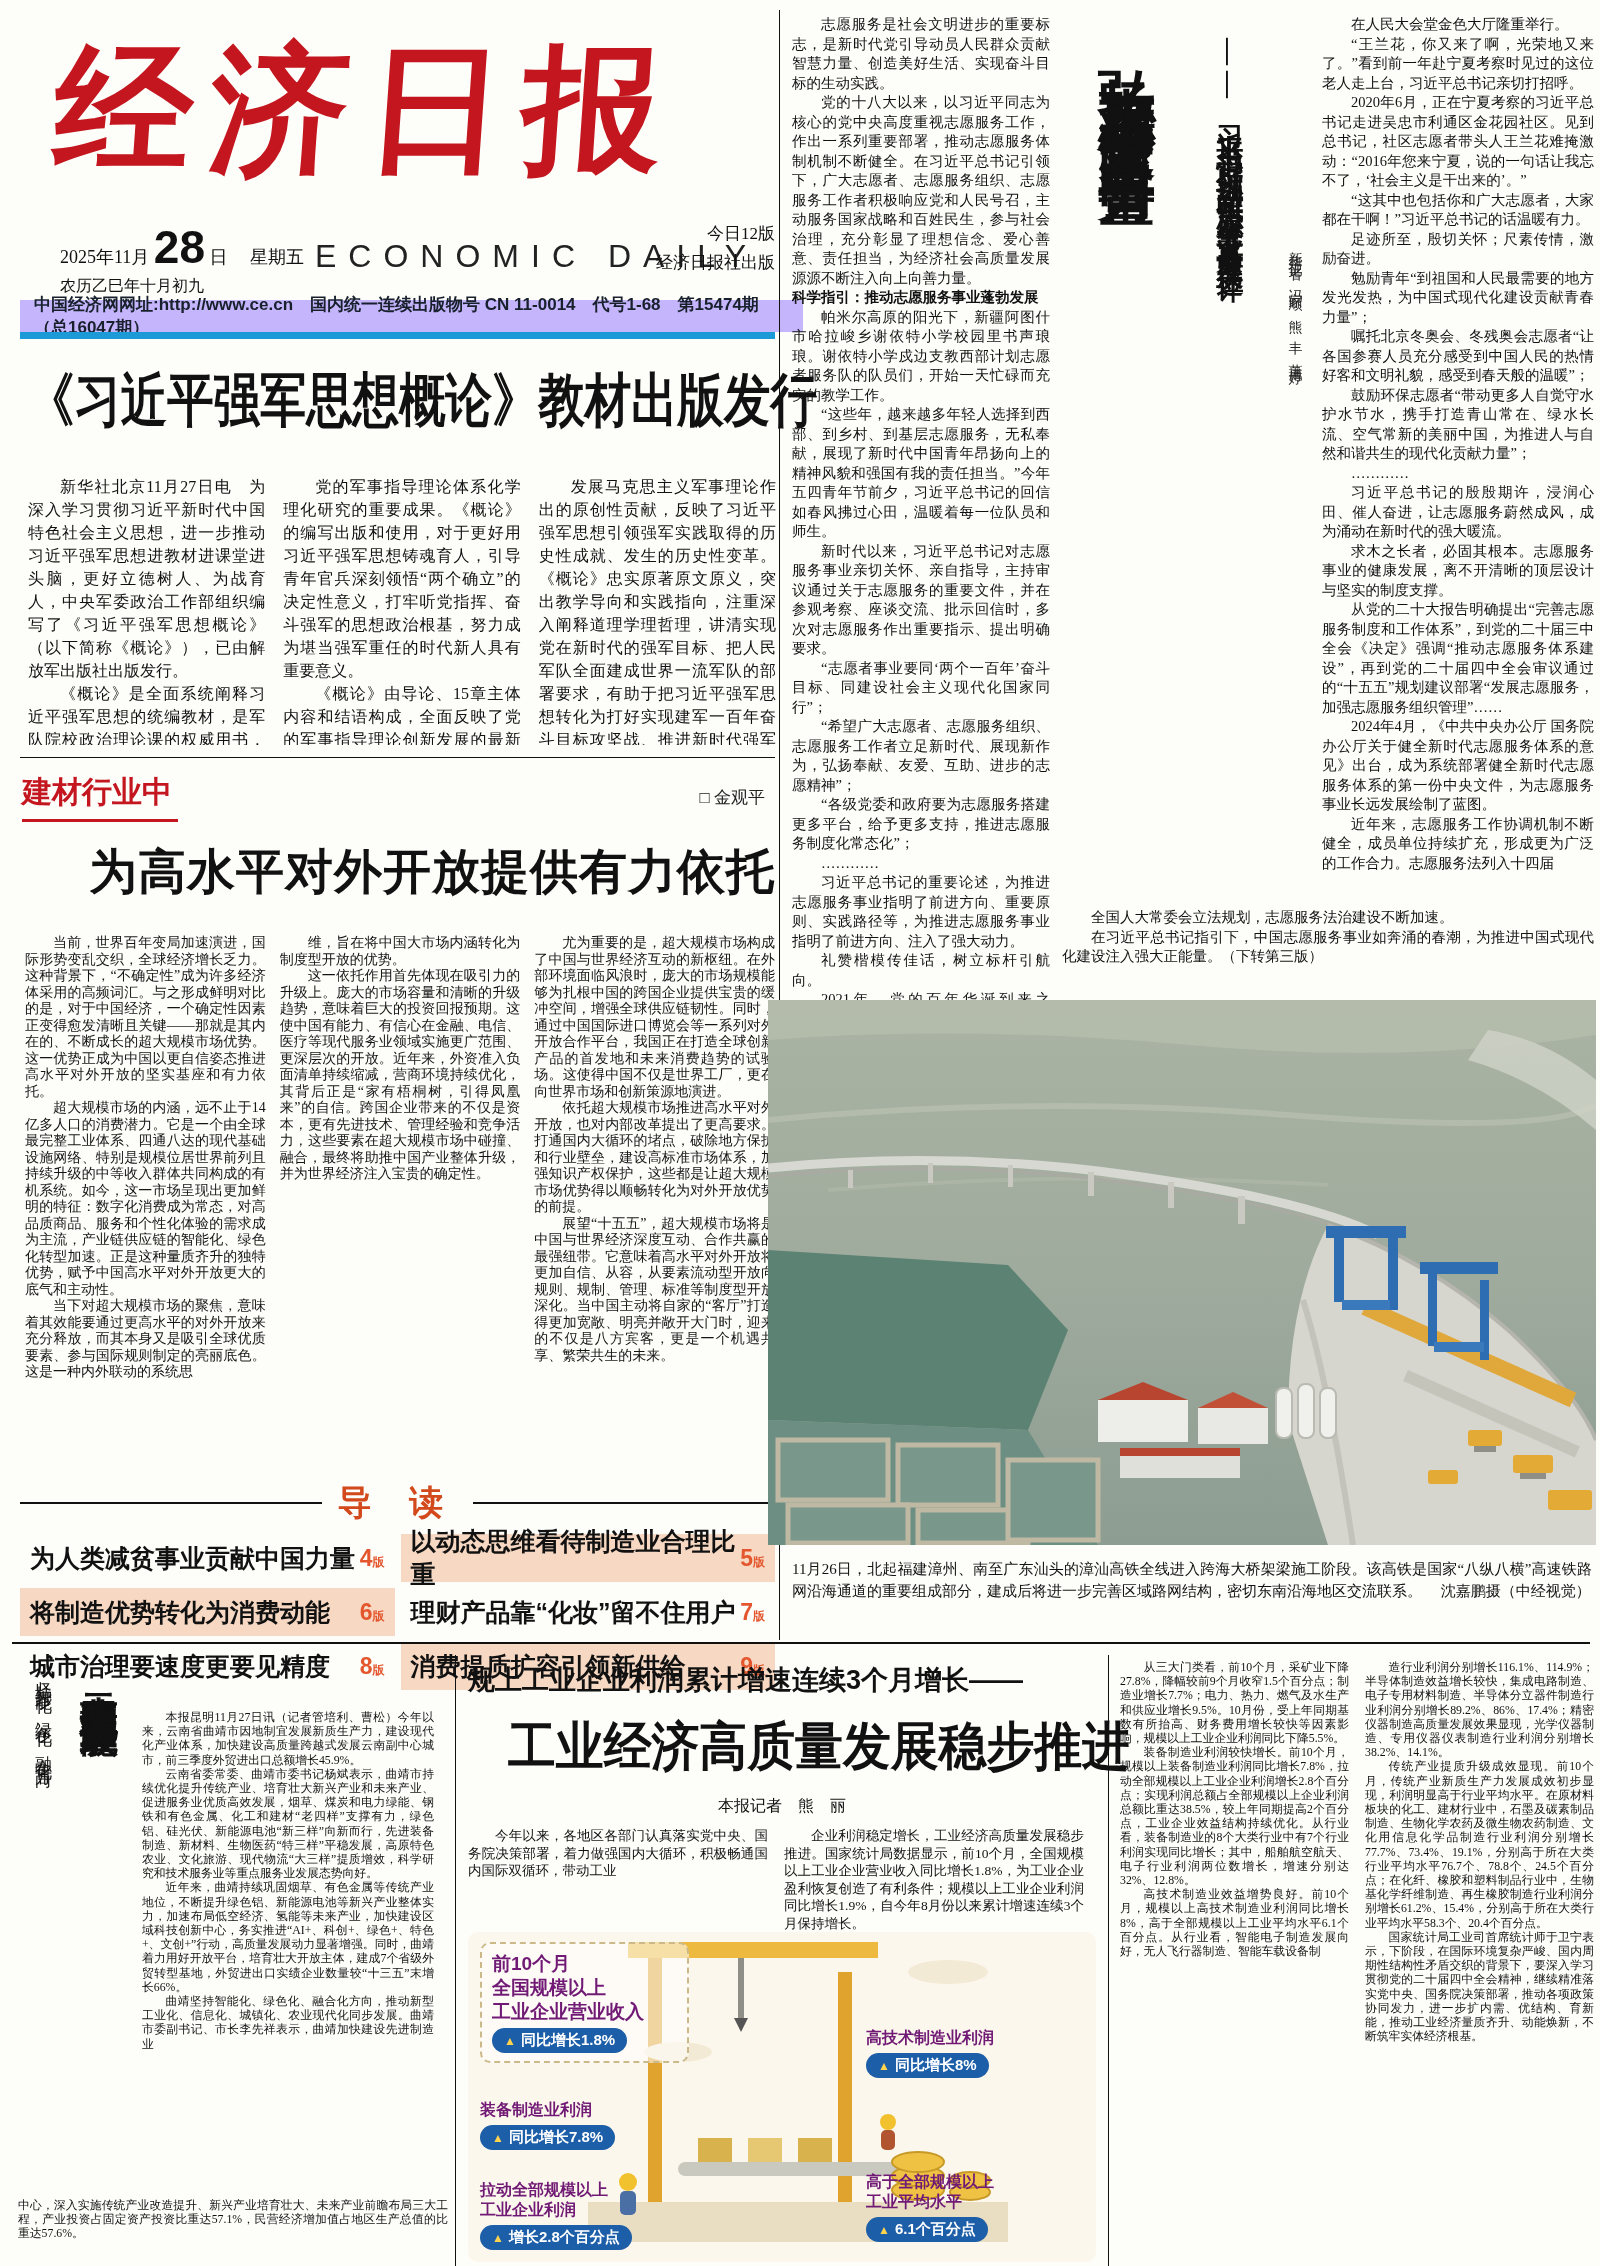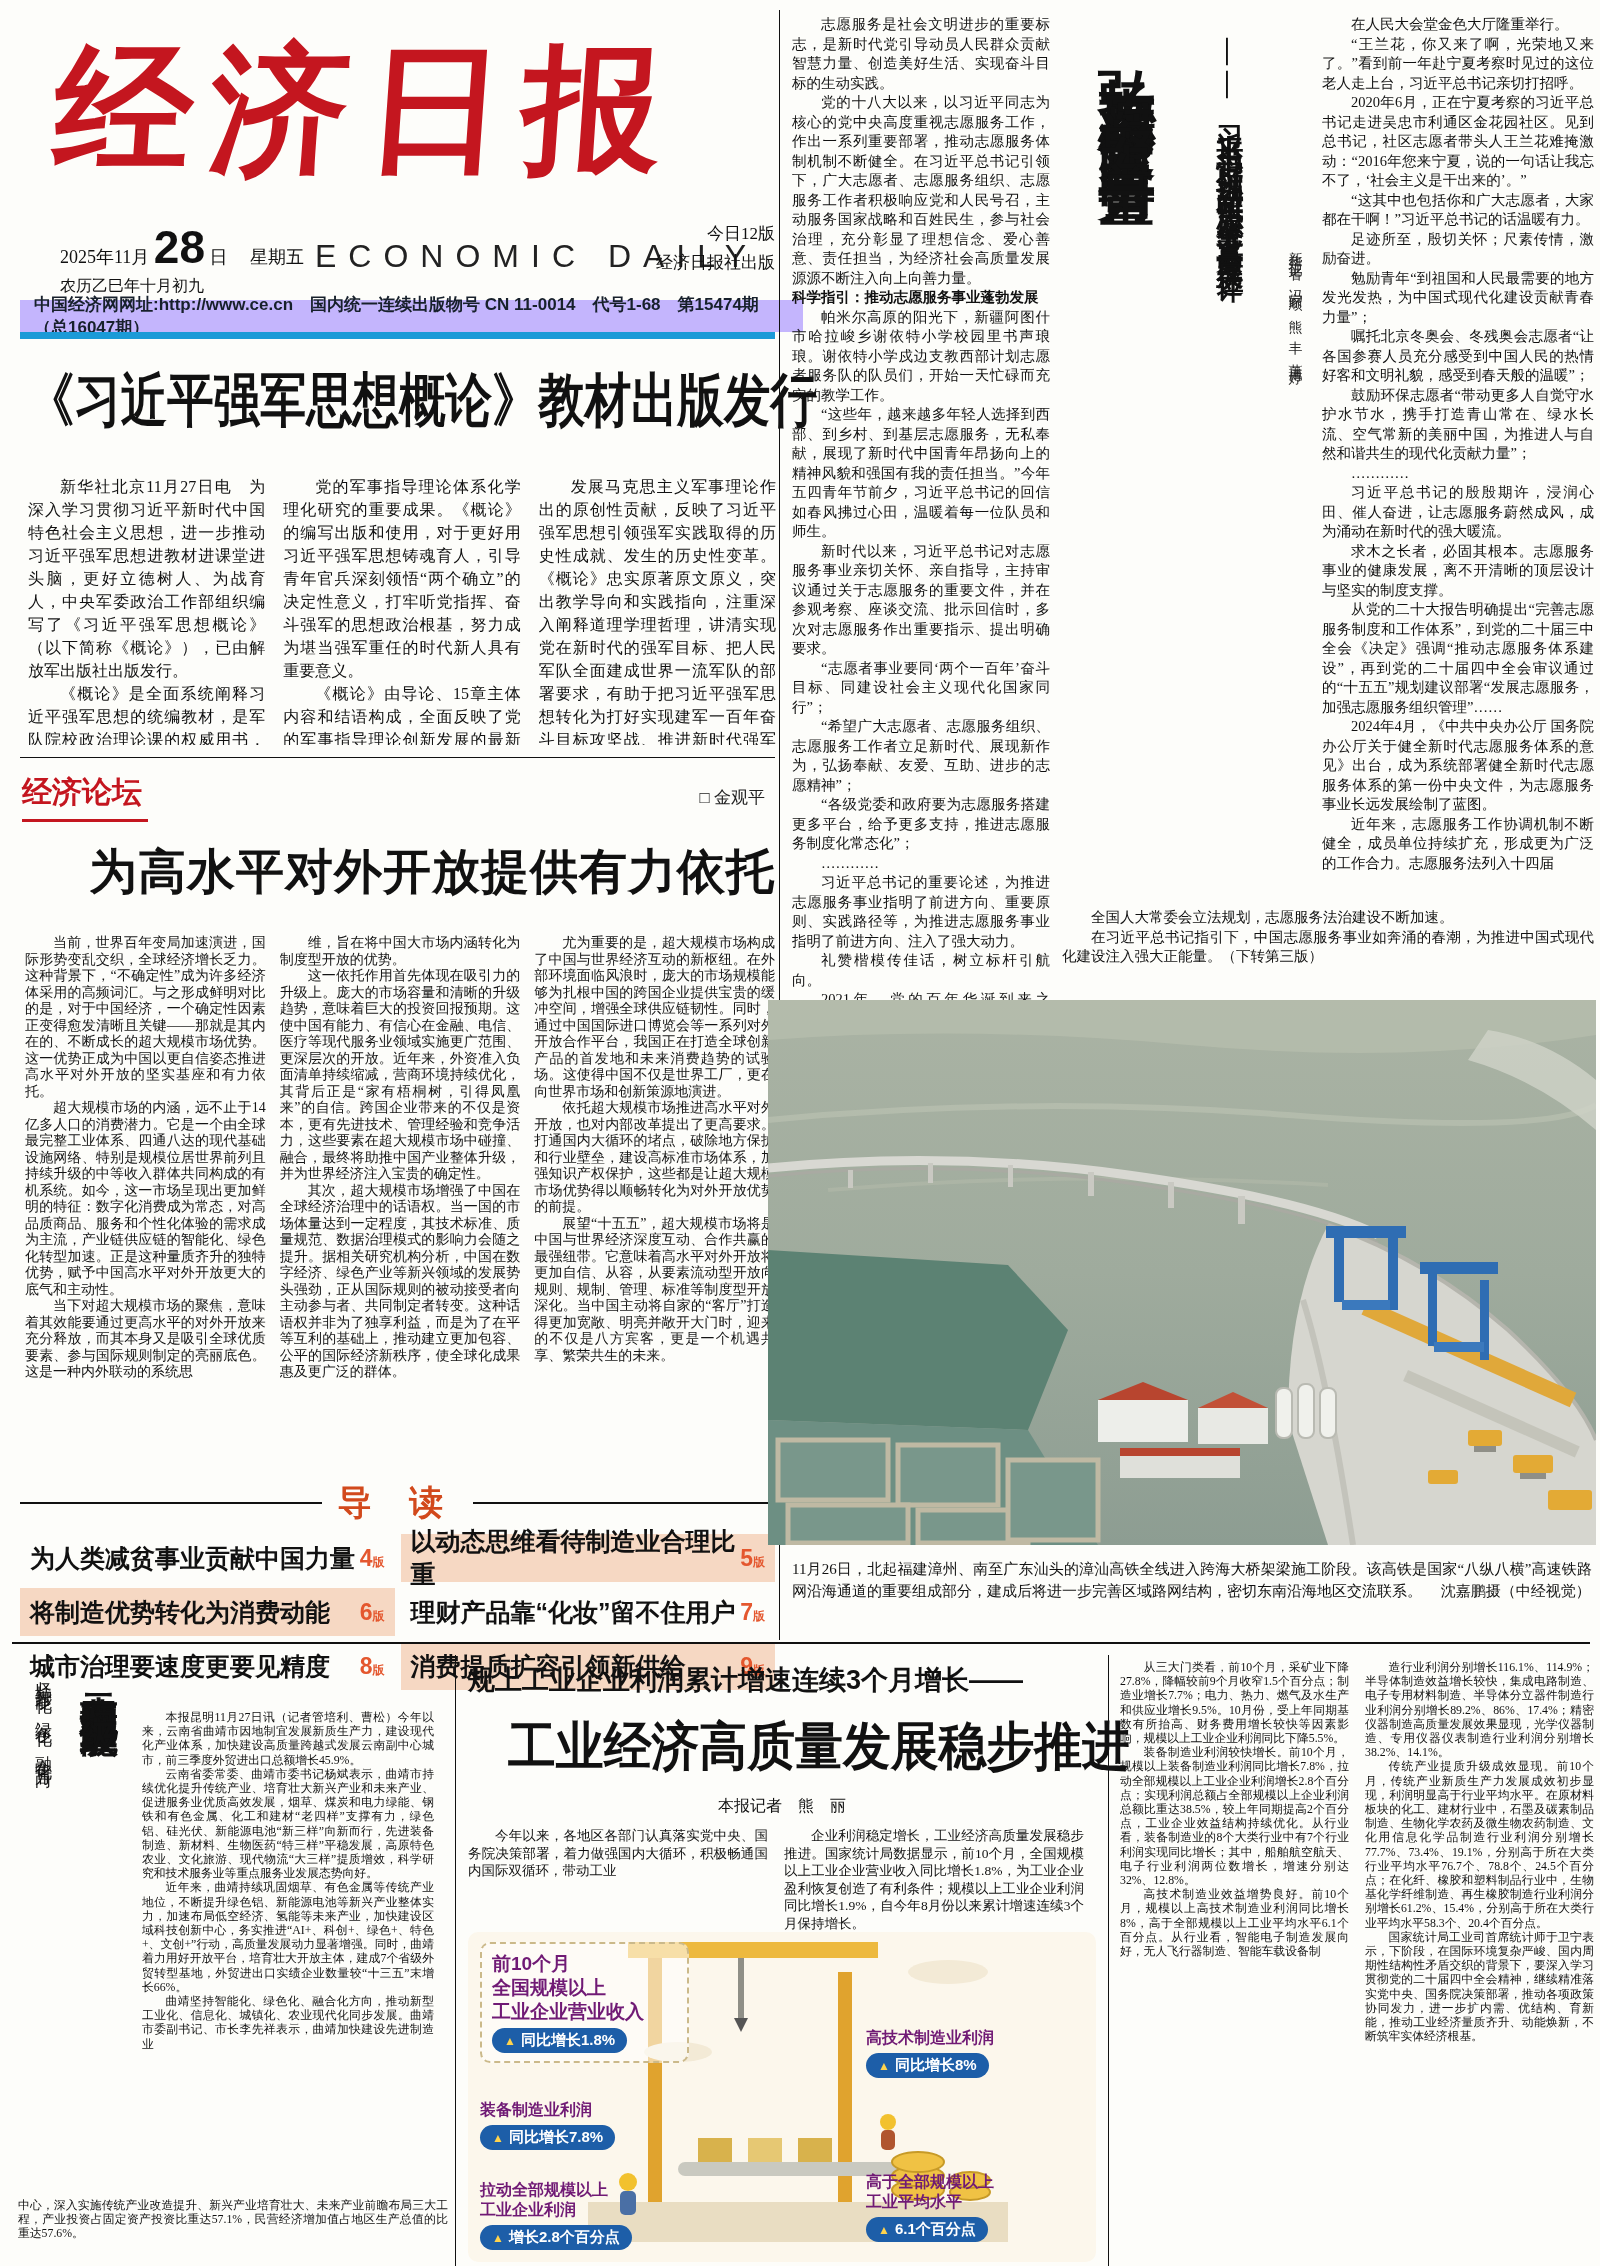--- a/index.html
+++ b/index.html
@@ -114,34 +114,33 @@
         <p>《概论》由导论、15章主体内容和结语构成，全面反映了党的军事指导理论创新发展的最新成果，特别是对</p>
       </div>
     <div class="col jtext">
         <p>发展马克思主义军事理论作出的原创性贡献，反映了习近平强军思想引领强军实践取得的历史性成就、发生的历史性变革。《概论》忠实原著原文原义，突出教学导向和实践指向，注重深入阐释道理学理哲理，讲清实现党在新时代的强军目标、把人民军队全面建成世界一流军队的部署要求，有助于把习近平强军思想转化为打好实现建军一百年奋斗目标攻坚战、推进新时代强军事业的强大力量。</p>
       </div>
   </div>
 
   <div class="abs rule" style="left:20px;top:757px;width:755px;height:1px;"></div>
 
   <div class="abs" style="left:22px;top:772px;width:753px;">
-    <span class="forum-label">经济论坛</span>
+    <span class="forum-label">建材行业中</span>
     <span class="forum-byline abs" style="right:10px;top:14px;">□ 金观平</span>
     <div class="h-forum" style="margin-top:18px;">为高水平对外开放提供有力依托</div>
   </div>
   <div class="abs" style="left:25px;top:935px;width:750px;height:558px;display:flex;gap:14px;">
     <div class="kai jtext" style="flex:1;overflow:hidden;">
         <p>当前，世界百年变局加速演进，国际形势变乱交织，全球经济增长乏力。这种背景下，“不确定性”成为许多经济体采用的高频词汇。与之形成鲜明对比的是，对于中国经济，一个确定性因素正变得愈发清晰且关键——那就是其内在的、不断成长的超大规模市场优势。这一优势正成为中国以更自信姿态推进高水平对外开放的坚实基座和有力依托。</p>
         <p>超大规模市场的内涵，远不止于14亿多人口的消费潜力。它是一个由全球最完整工业体系、四通八达的现代基础设施网络、特别是规模位居世界前列且持续升级的中等收入群体共同构成的有机系统。如今，这一市场呈现出更加鲜明的特征：数字化消费成为常态，对高品质商品、服务和个性化体验的需求成为主流，产业链供应链的智能化、绿色化转型加速。正是这种量质齐升的独特优势，赋予中国高水平对外开放更大的底气和主动性。</p>
         <p>当下对超大规模市场的聚焦，意味着其效能要通过更高水平的对外开放来充分释放，而其本身又是吸引全球优质要素、参与国际规则制定的亮丽底色。这是一种内外联动的系统思</p>
       </div>
     <div class="kai jtext" style="flex:1;overflow:hidden;">
         <p>维，旨在将中国大市场内涵转化为制度型开放的优势。</p>
         <p>这一依托作用首先体现在吸引力的升级上。庞大的市场容量和清晰的升级趋势，意味着巨大的投资回报预期。这使中国有能力、有信心在金融、电信、医疗等现代服务业领域实施更广范围、更深层次的开放。近年来，外资准入负面清单持续缩减，营商环境持续优化，其背后正是“家有梧桐树，引得凤凰来”的自信。跨国企业带来的不仅是资本，更有先进技术、管理经验和竞争活力，这些要素在超大规模市场中碰撞、融合，最终将助推中国产业整体升级，并为世界经济注入宝贵的确定性。</p>
-        <p>其次，超大规模市场增强了中国在全球经济治理中的话语权。当一国的市场体量达到一定程度，其技术标准、质量规范、数据治理模式的影响力会随之提升。据相关研究机构分析，中国在数字经济、绿色产业等新兴领域的发展势头强劲，正从国际规则的被动接受者向主动参与者、共同制定者转变。这种话语权并非为了独享利益，而是为了在平等互利的基础上，推动建立更加包容、公平的国际经济新秩序，使全球化成果惠及更广泛的群体。</p>
       </div>
     <div class="kai jtext" style="flex:1;overflow:hidden;">
         <p>尤为重要的是，超大规模市场构成了中国与世界经济互动的新枢纽。在外部环境面临风浪时，庞大的市场规模能够为扎根中国的跨国企业提供宝贵的缓冲空间，增强全球供应链韧性。同时，通过中国国际进口博览会等一系列对外开放合作平台，我国正在打造全球创新产品的首发地和未来消费趋势的试验场。这使得中国不仅是世界工厂，更在向世界市场和创新策源地演进。</p>
         <p>依托超大规模市场推进高水平对外开放，也对内部改革提出了更高要求。打通国内大循环的堵点，破除地方保护和行业壁垒，建设高标准市场体系，加强知识产权保护，这些都是让超大规模市场优势得以顺畅转化为对外开放优势的前提。</p>
         <p>展望“十五五”，超大规模市场将是中国与世界经济深度互动、合作共赢的最强纽带。它意味着高水平对外开放将更加自信、从容，从要素流动型开放向规则、规制、管理、标准等制度型开放深化。当中国主动将自家的“客厅”打造得更加宽敞、明亮并敞开大门时，迎来的不仅是八方宾客，更是一个机遇共享、繁荣共生的未来。</p>
       </div>
   </div>
 
   <div class="abs" style="left:20px;top:1480px;width:755px;">
     <div style="display:flex;align-items:center;gap:16px;">

